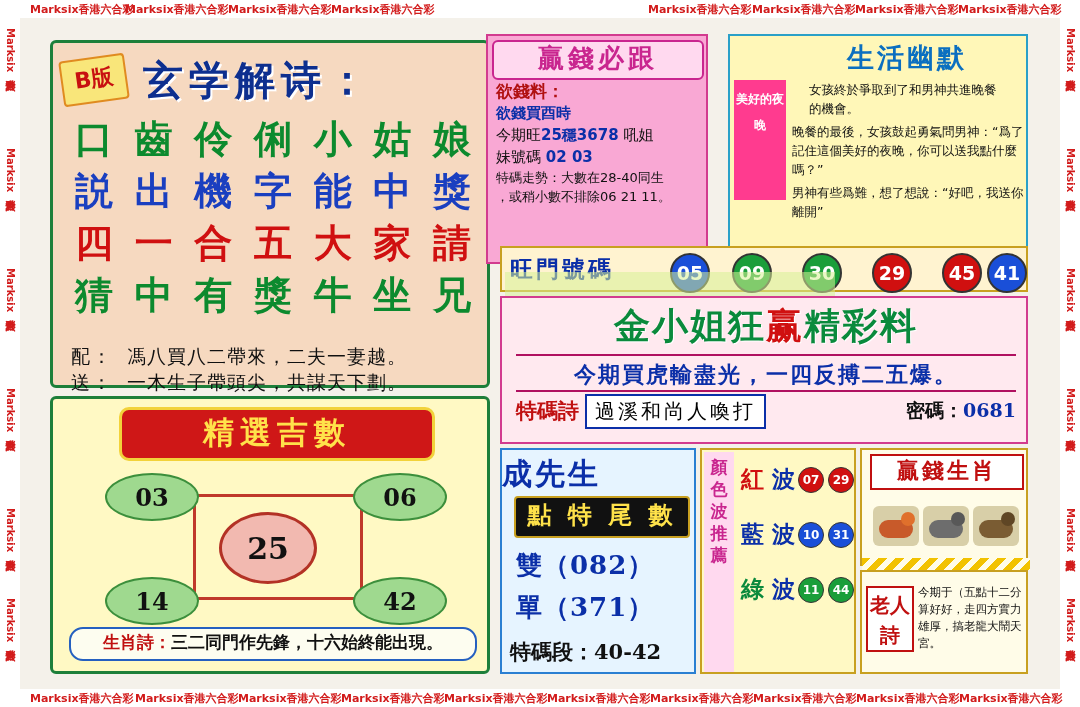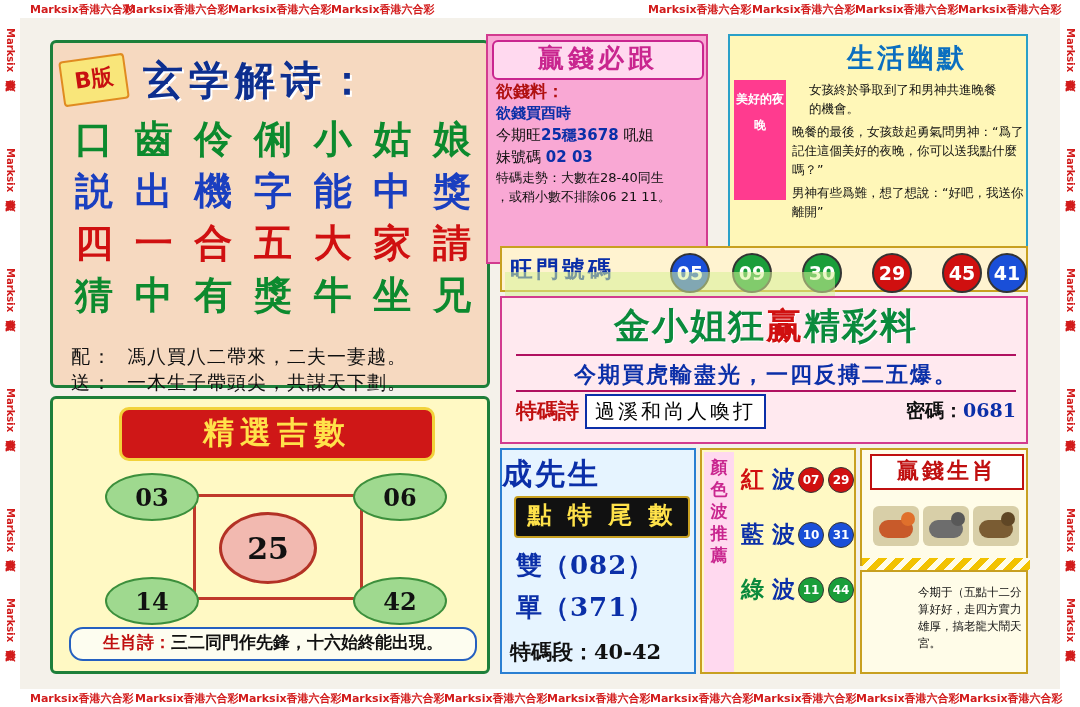--- a/index.html
+++ b/index.html
@@ -487,16 +487,17 @@
         </div>
       <div class="animal dog">
           <div class="a-body"></div>
           <div class="a-head"></div>
         </div>
     </div>
   </div>
 
   <div class="panel p-laoren">
     <div class="zig"></div>
+    <div class="lao-box">老人詩</div>
     <div class="lao-txt">今期于（五點十二分算好好，走四方實力雄厚，搞老龍大鬧天宮。</div>
   </div>
 
 </div>
 
 </body></html>

